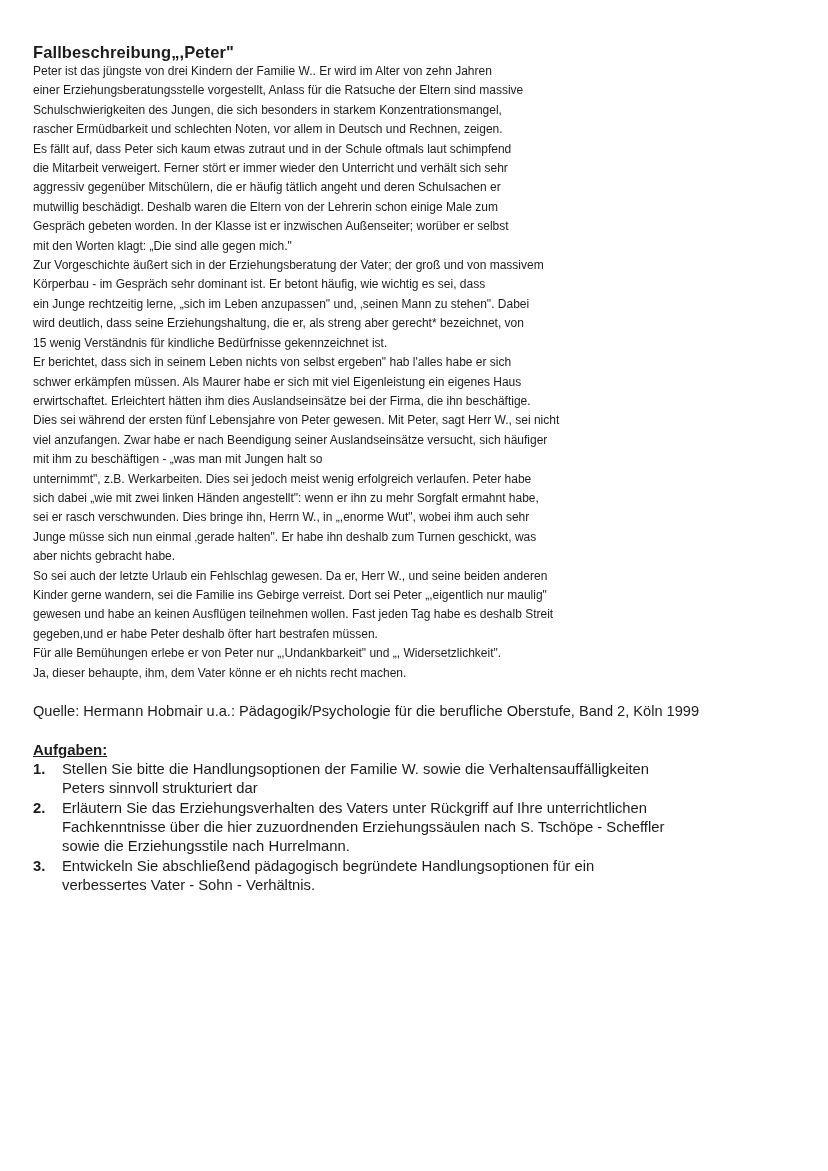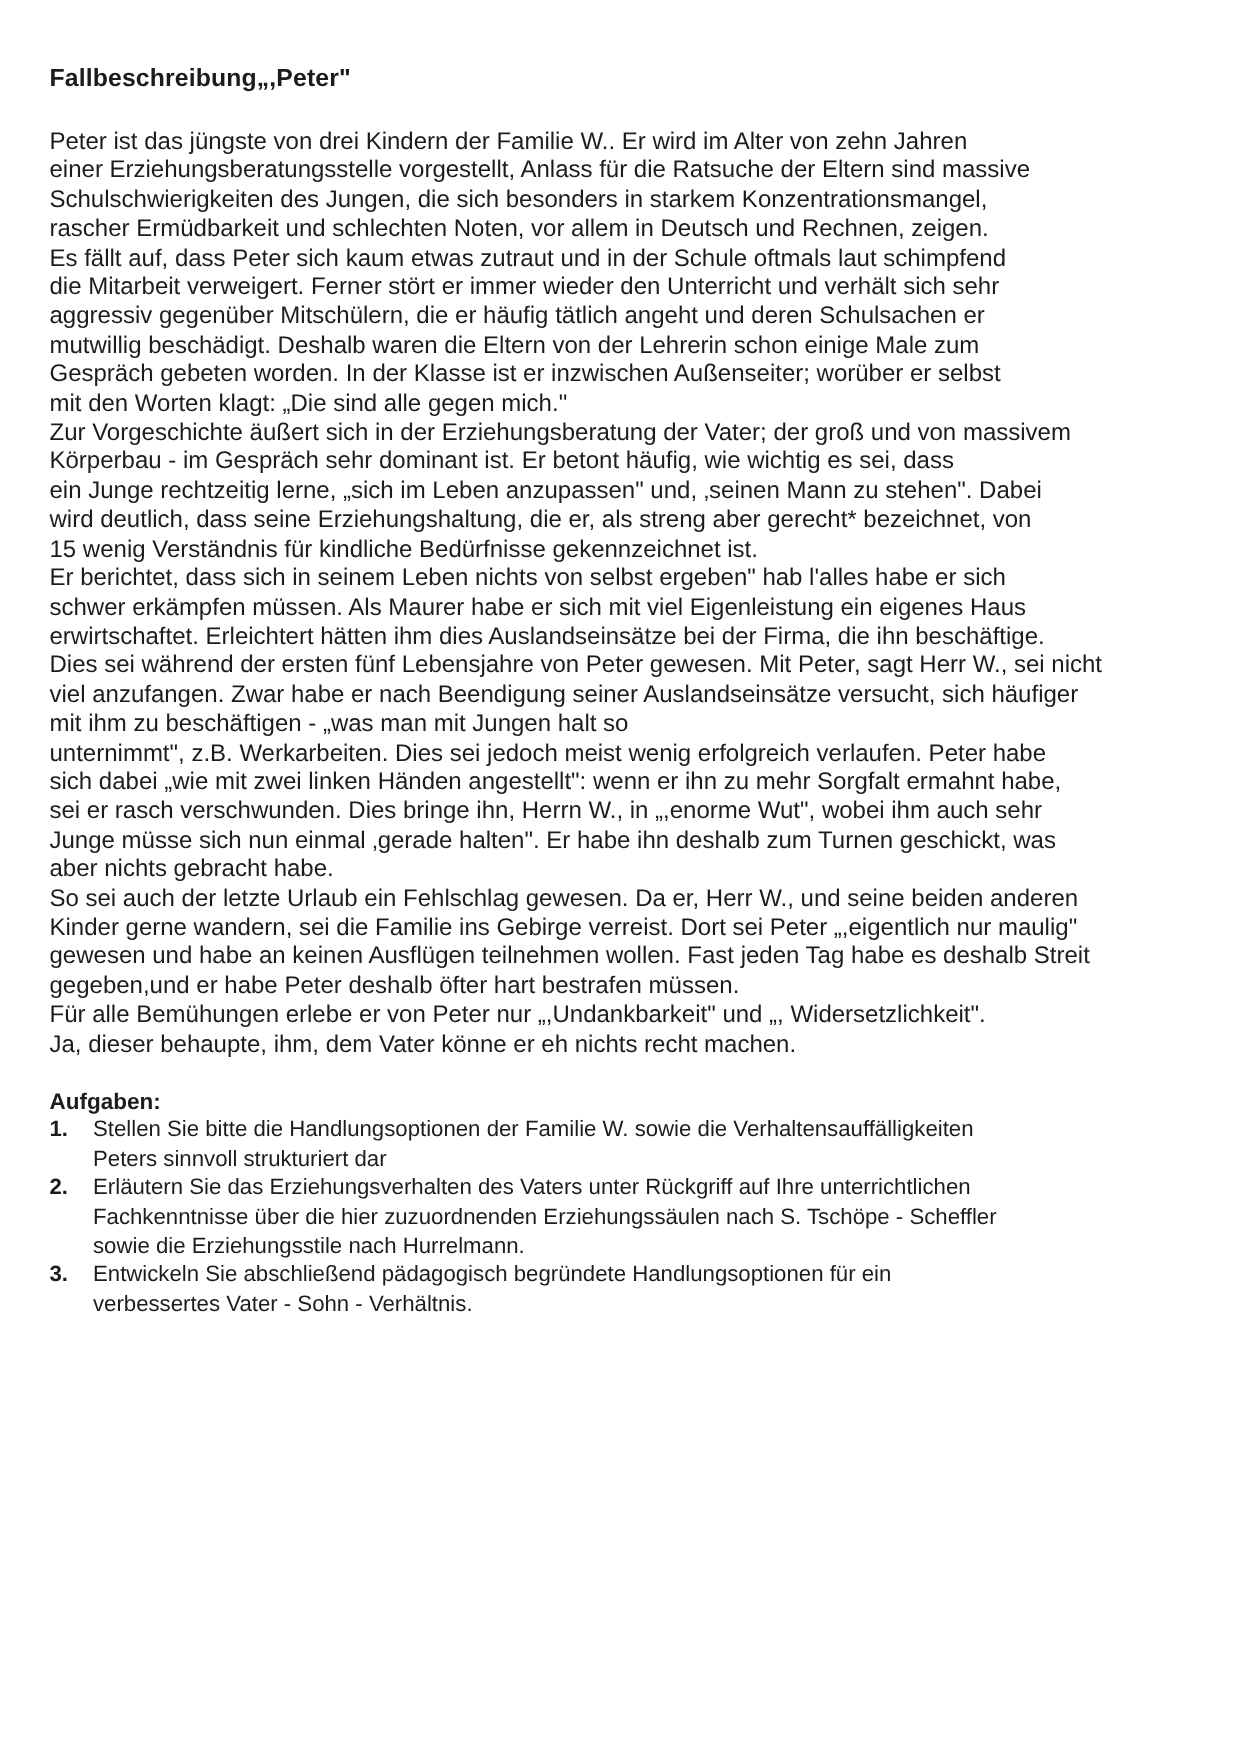--- a/index.html
+++ b/index.html
@@ -19,35 +19,35 @@
     overflow: hidden;
   }
   .doc-title {
     font-size: 16.5px;
     font-weight: bold;
     line-height: 20px;
     margin: 0;
     letter-spacing: 0.1px;
   }
   .case-text {
-    margin-top: 23px;
-    font-size: 16px;
+    font-size: 12px;
     line-height: 19.4px;
     white-space: pre-wrap;
   }
   .source-line {
     margin-top: 19px;
     font-size: 14.6px;
     line-height: 19.4px;
   }
   .tasks-heading {
     margin: 19px 0 0 0;
     font-size: 15px;
     font-weight: bold;
     line-height: 19.4px;
+    text-decoration: underline;
   }
   .tasks-list {
     margin: 0;
   }
   .task-item {
     display: flex;
     font-size: 14.8px;
     line-height: 19.4px;
   }
   .task-number {
@@ -93,20 +93,21 @@
 sei er rasch verschwunden. Dies bringe ihn, Herrn W., in „,enorme Wut", wobei ihm auch sehr
 Junge müsse sich nun einmal ‚gerade halten". Er habe ihn deshalb zum Turnen geschickt, was
 aber nichts gebracht habe.
 So sei auch der letzte Urlaub ein Fehlschlag gewesen. Da er, Herr W., und seine beiden anderen
 Kinder gerne wandern, sei die Familie ins Gebirge verreist. Dort sei Peter „,eigentlich nur maulig"
 gewesen und habe an keinen Ausflügen teilnehmen wollen. Fast jeden Tag habe es deshalb Streit
 gegeben,und er habe Peter deshalb öfter hart bestrafen müssen.
 Für alle Bemühungen erlebe er von Peter nur „,Undankbarkeit" und „, Widersetzlichkeit".
 Ja, dieser behaupte, ihm, dem Vater könne er eh nichts recht machen.</div>
 
+  <div class="source-line">Quelle: Hermann Hobmair u.a.: Pädagogik/Psychologie für die berufliche Oberstufe, Band 2, Köln 1999</div>
 
   <h2 class="tasks-heading">Aufgaben:</h2>
 
   <div class="tasks-list">
 
     <div class="task-item">
       <span class="task-number">1.</span>
       <span class="task-text">Stellen Sie bitte die Handlungsoptionen der Familie W. sowie die Verhaltensauffälligkeiten
 Peters sinnvoll strukturiert dar</span>
     </div>

